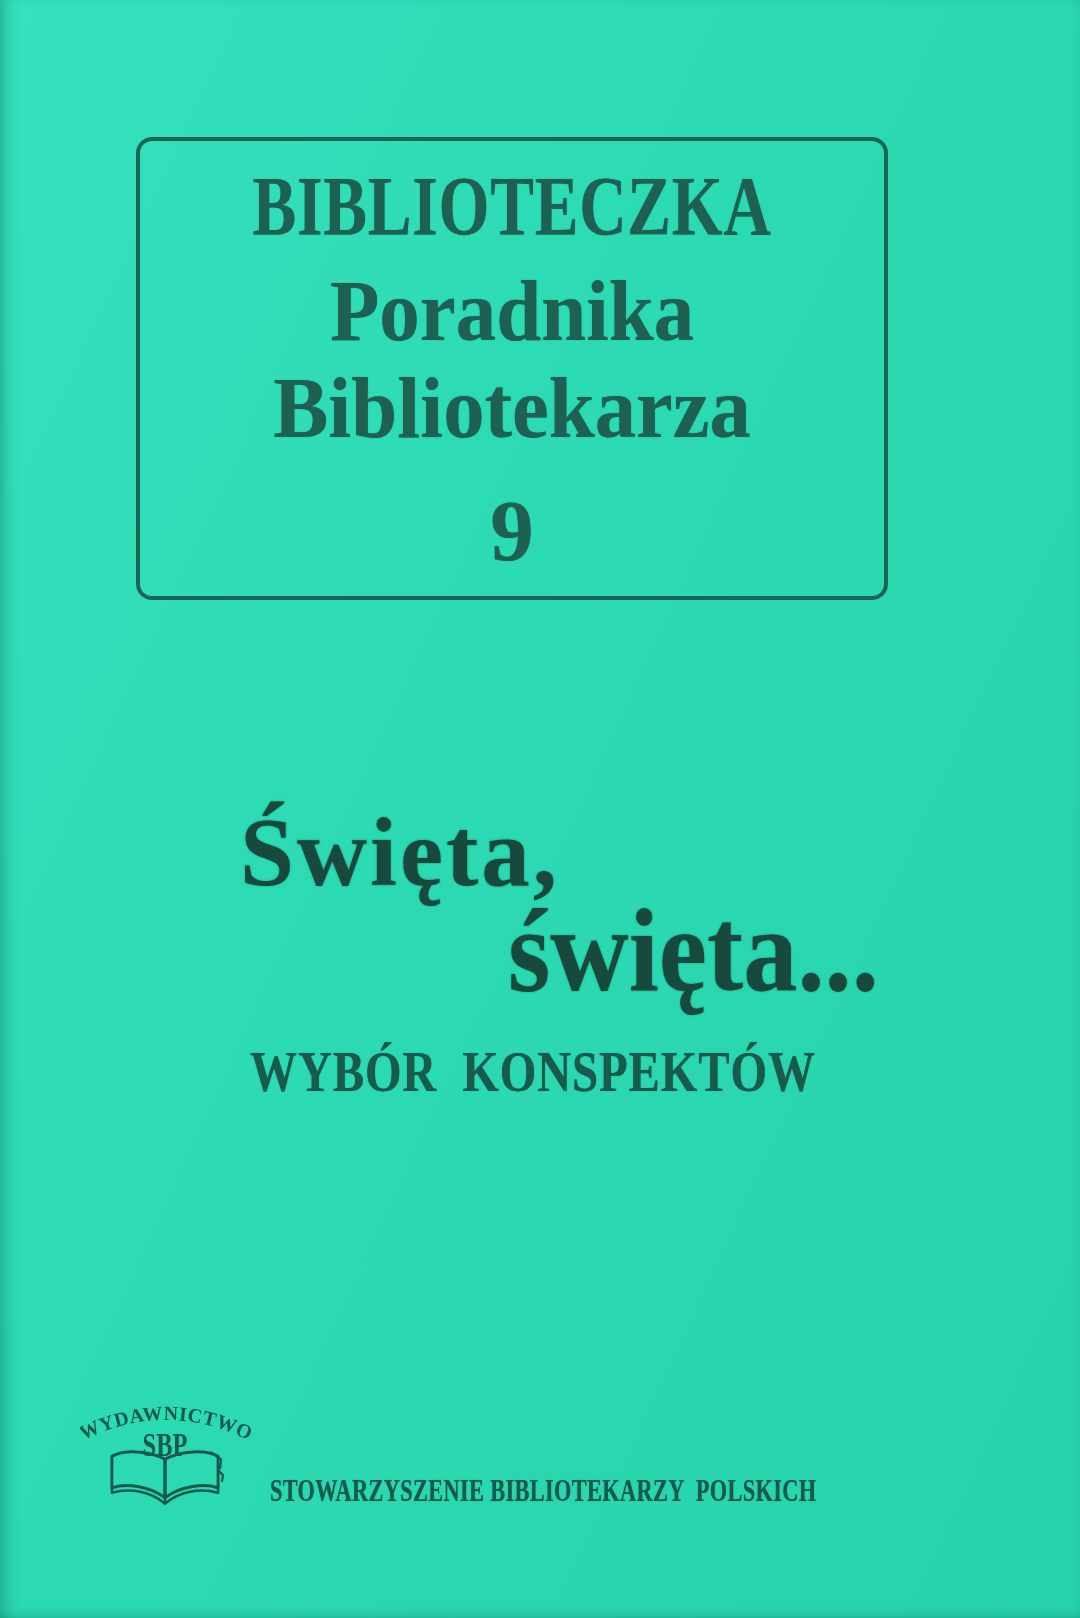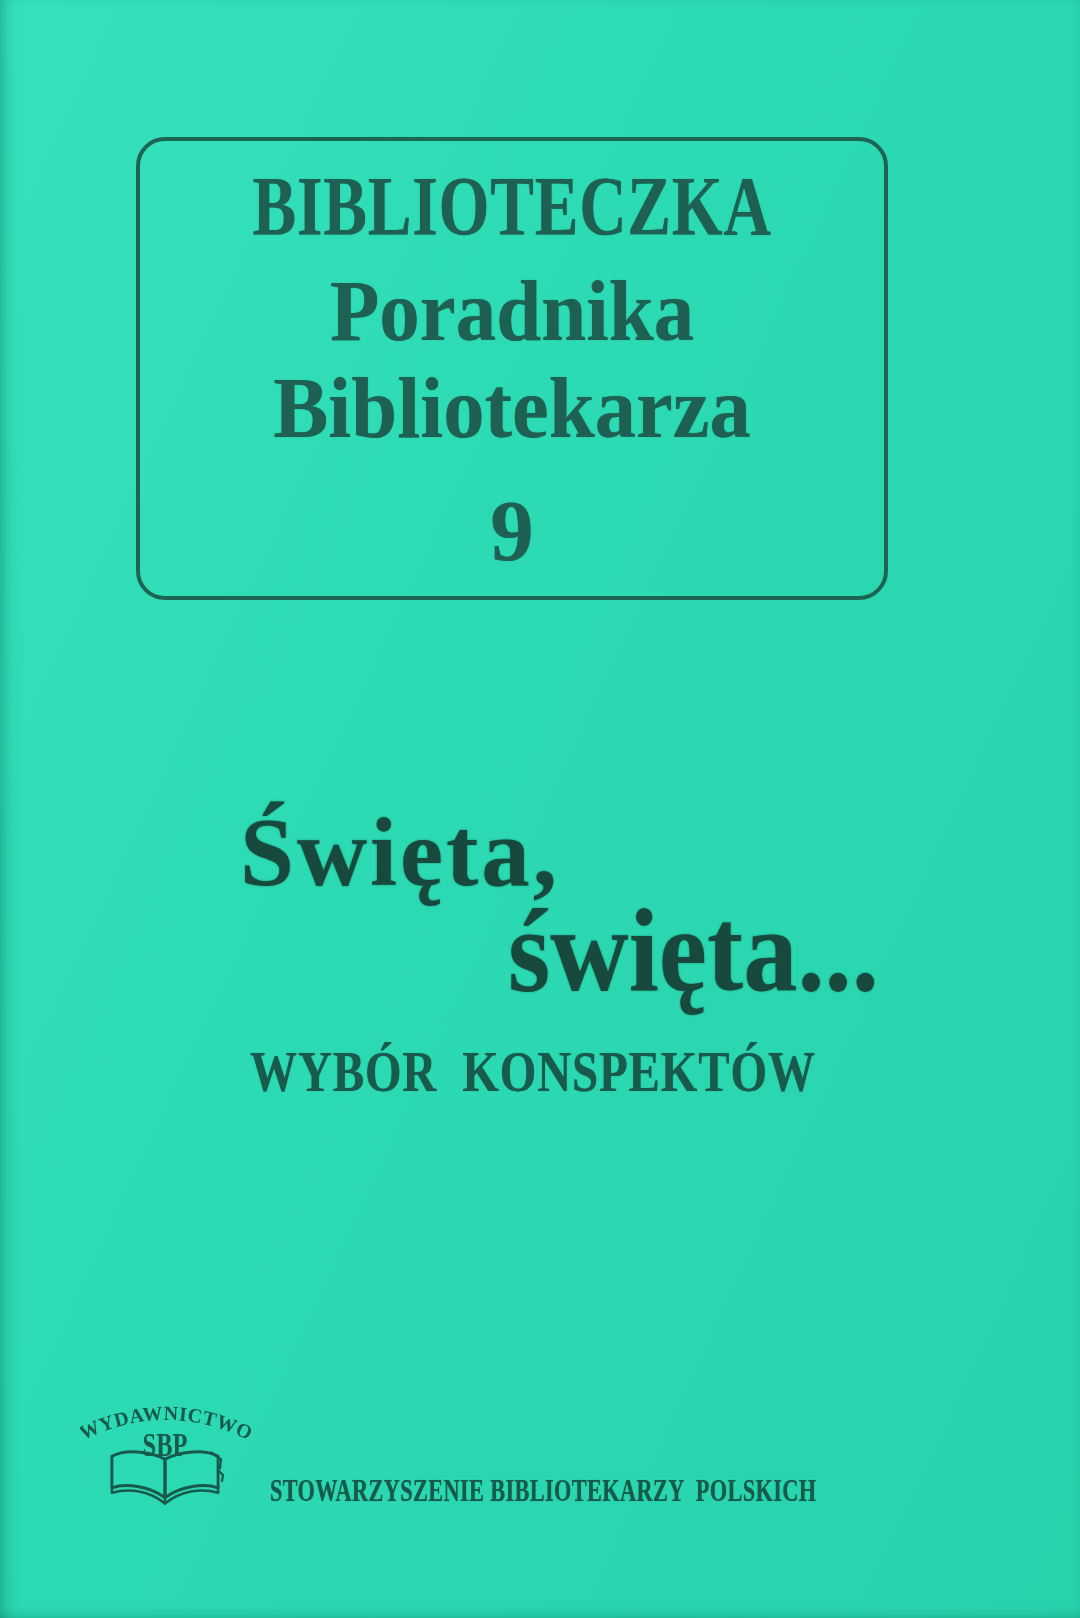--- a/index.html
+++ b/index.html
@@ -11,21 +11,21 @@
   }
   .cover{
     position:absolute;inset:0;
     box-shadow:inset 14px 0 18px -12px rgba(6,90,72,.45),
                inset 0 -10px 16px -12px rgba(6,90,72,.35),
                inset -6px 0 14px -12px rgba(6,90,72,.25);
   }
   
   .series-box{
     position:absolute;left:136px;top:137px;width:752px;height:463px;
-    border:4px solid #1e6453;border-radius:29px;
+    border:4px solid #1e6453;border-radius:16px;
     box-sizing:border-box;
   }
   .series-box .line{
     position:absolute;left:0;width:100%;text-align:center;
     font-weight:bold;line-height:1;color:#1e6052;
     text-shadow:0 0 1px rgba(20,80,65,.6);
     white-space:nowrap;
   }
   .sb-l1{top:24px;font-size:84px;transform:scaleX(.78);letter-spacing:1px;}
   .sb-l2{top:126px;font-size:87px;transform:scaleX(.93);}

